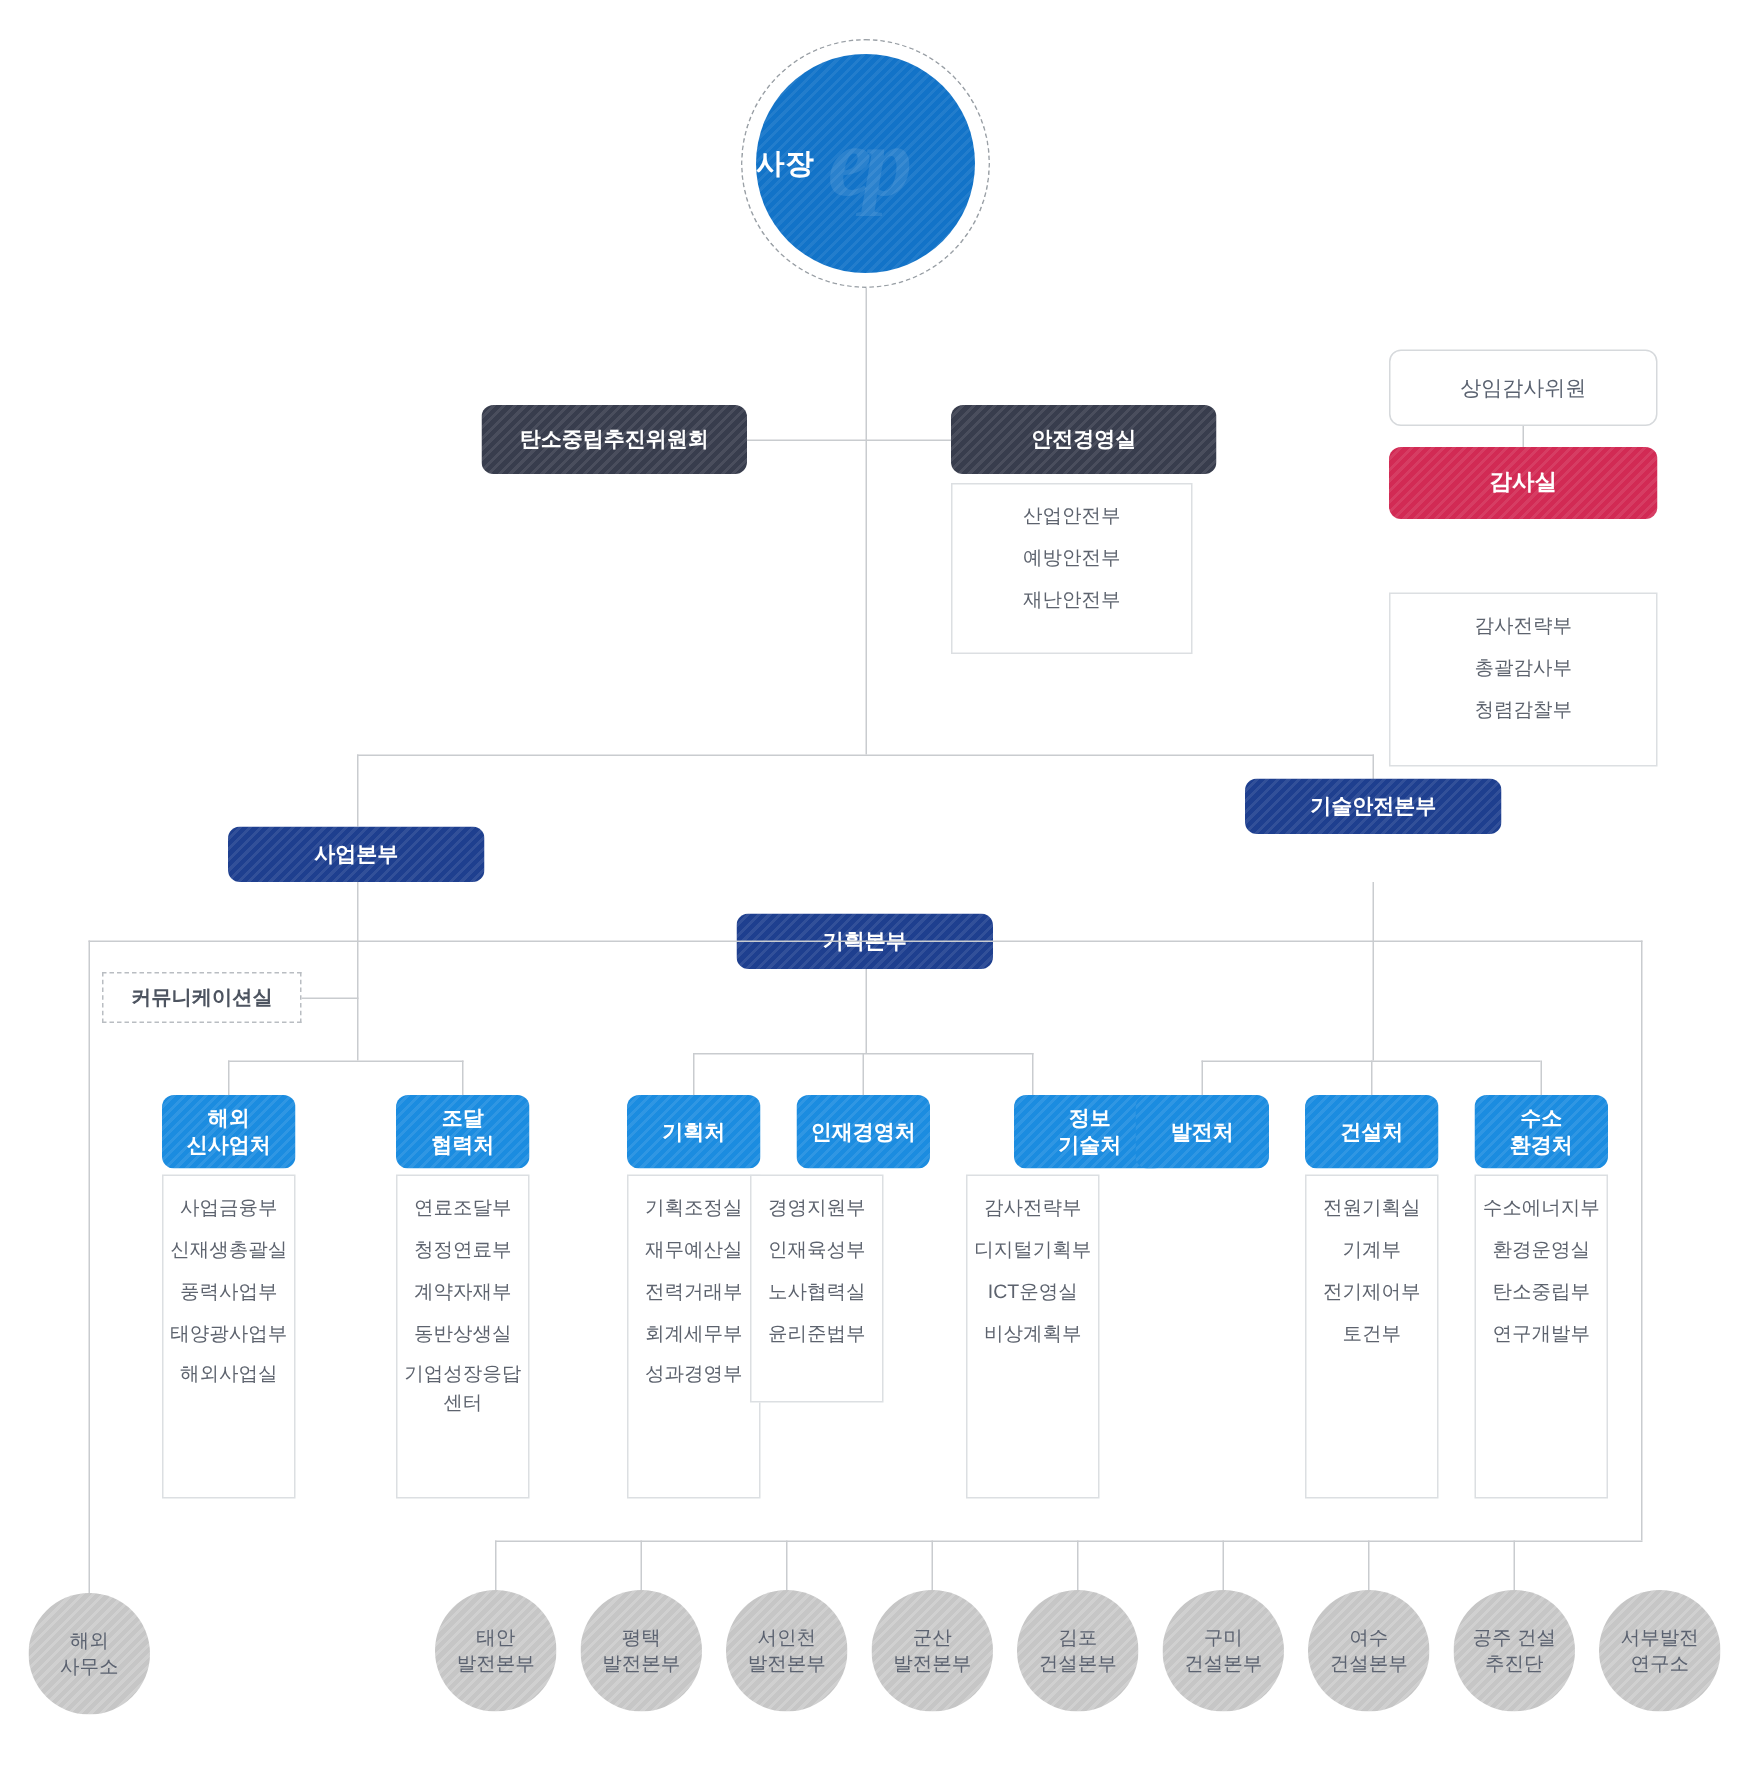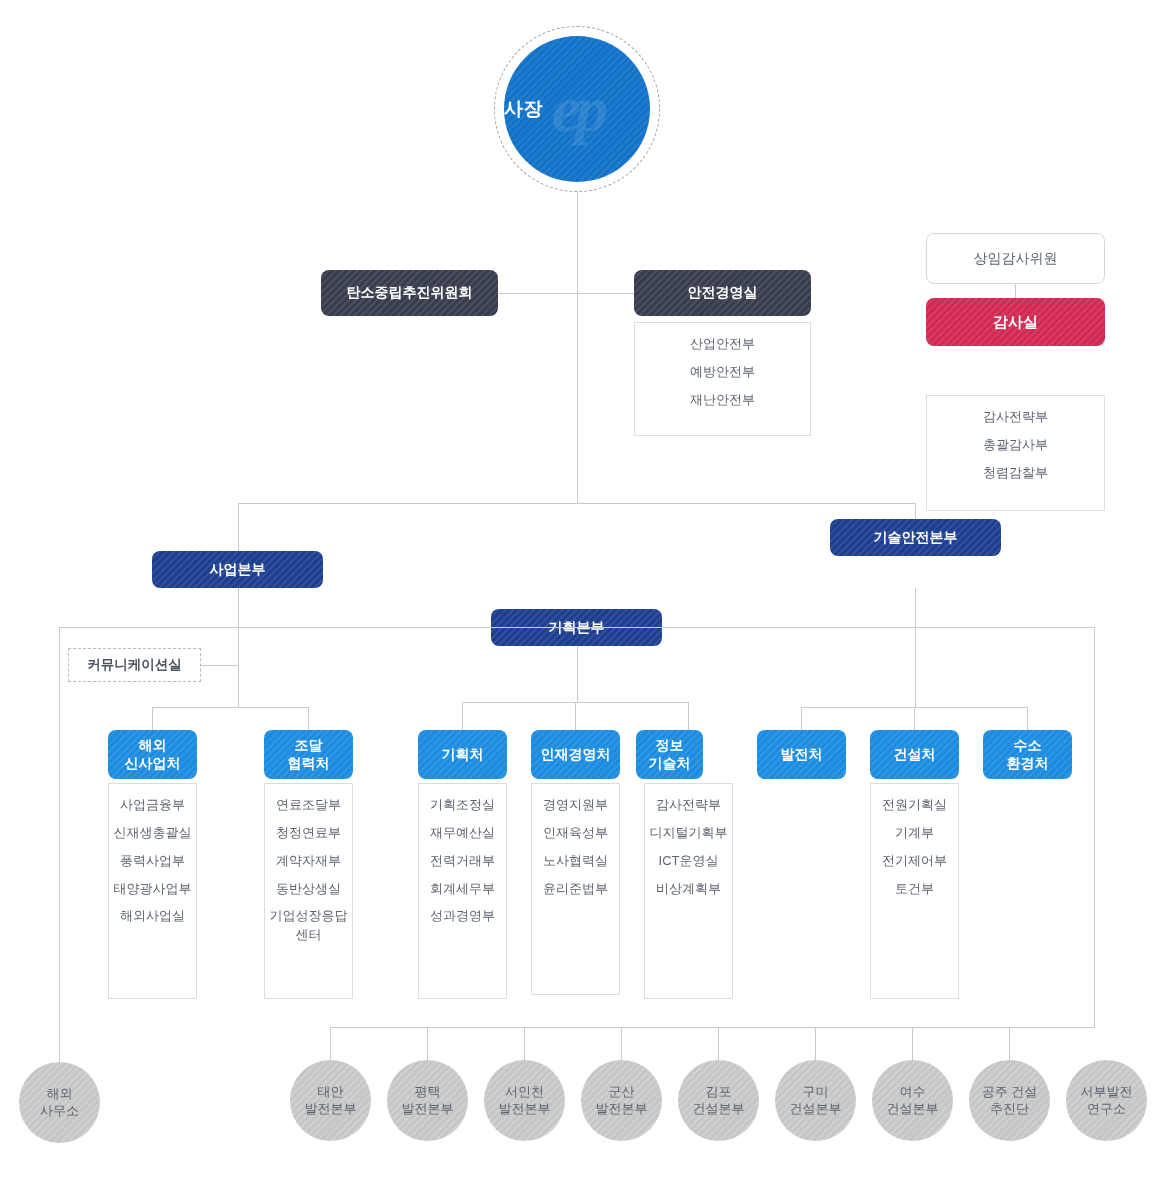--- a/index.html
+++ b/index.html
@@ -103,21 +103,21 @@
 
   <div class="ln lnh" style="left:498px;top:293px;width:140px;height:1px;"></div>
 
   <div class="pill dark" style="left:321px;top:270px;width:177px;height:46px;">
     <span>탄소중립추진위원회</span>
   </div>
 
   <div class="pill dark" style="left:634px;top:270px;width:177px;height:46px;">
     <span>안전경영실</span>
   </div>
-  <div class="panel" style="left:634px;top:322px;width:177px;height:114px;">
+  <div class="panel" style="left:634px;top:322px;width:161px;height:114px;">
     <div class="item">산업안전부</div>
     <div class="item">예방안전부</div>
     <div class="item">재난안전부</div>
   </div>
 
   <div class="outline-box" style="left:926px;top:233px;width:179px;height:51px;">
     <span>상임감사위원</span>
   </div>
   <div class="ln lnv" style="left:1015px;top:284px;width:1px;height:14px;"></div>
   <div class="pill crimson" style="left:926px;top:298px;width:179px;height:48px;">
@@ -205,28 +205,28 @@
     <div class="item">기획조정실</div>
     <div class="item">재무예산실</div>
     <div class="item">전력거래부</div>
     <div class="item">회계세무부</div>
     <div class="item">성과경영부</div>
   </div>
 
   <div class="pill blue" style="left:531px;top:730px;width:89px;height:49px;flex-direction:column;">
     <span>인재경영처</span>
   </div>
-  <div class="panel" style="left:531px;top:783px;width:89px;height:212px;">
+  <div class="panel" style="left:500px;top:783px;width:89px;height:152px;">
     <div class="item">경영지원부</div>
     <div class="item">인재육성부</div>
     <div class="item">노사협력실</div>
     <div class="item">윤리준법부</div>
   </div>
 
-  <div class="pill blue" style="left:636px;top:730px;width:67px;height:49px;flex-direction:column;">
+  <div class="pill blue" style="left:676px;top:730px;width:101px;height:49px;flex-direction:column;">
     <span>정보</span>
     <span>기술처</span>
   </div>
   <div class="panel" style="left:644px;top:783px;width:89px;height:216px;">
     <div class="item">감사전략부</div>
     <div class="item">디지털기획부</div>
     <div class="item">ICT운영실</div>
     <div class="item">비상계획부</div>
   </div>
 
@@ -240,20 +240,26 @@
   <div class="panel" style="left:870px;top:783px;width:89px;height:216px;">
     <div class="item">전원기획실</div>
     <div class="item">기계부</div>
     <div class="item">전기제어부</div>
     <div class="item">토건부</div>
   </div>
 
   <div class="pill blue" style="left:983px;top:730px;width:89px;height:49px;flex-direction:column;">
     <span>수소</span>
     <span>환경처</span>
+  </div>
+  <div class="panel" style="left:983px;top:783px;width:89px;height:216px;">
+    <div class="item">수소에너지부</div>
+    <div class="item">환경운영실</div>
+    <div class="item">탄소중립부</div>
+    <div class="item">연구개발부</div>
   </div>
 
   <div class="ln lnh" style="left:330px;top:1027px;width:765px;height:1px;"></div>
   <div class="ln lnv" style="left:330px;top:1027px;width:1px;height:35px;"></div>
   <div class="ln lnv" style="left:427px;top:1027px;width:1px;height:35px;"></div>
   <div class="ln lnv" style="left:524px;top:1027px;width:1px;height:35px;"></div>
   <div class="ln lnv" style="left:621px;top:1027px;width:1px;height:35px;"></div>
   <div class="ln lnv" style="left:718px;top:1027px;width:1px;height:35px;"></div>
   <div class="ln lnv" style="left:815px;top:1027px;width:1px;height:35px;"></div>
   <div class="ln lnv" style="left:912px;top:1027px;width:1px;height:35px;"></div>

